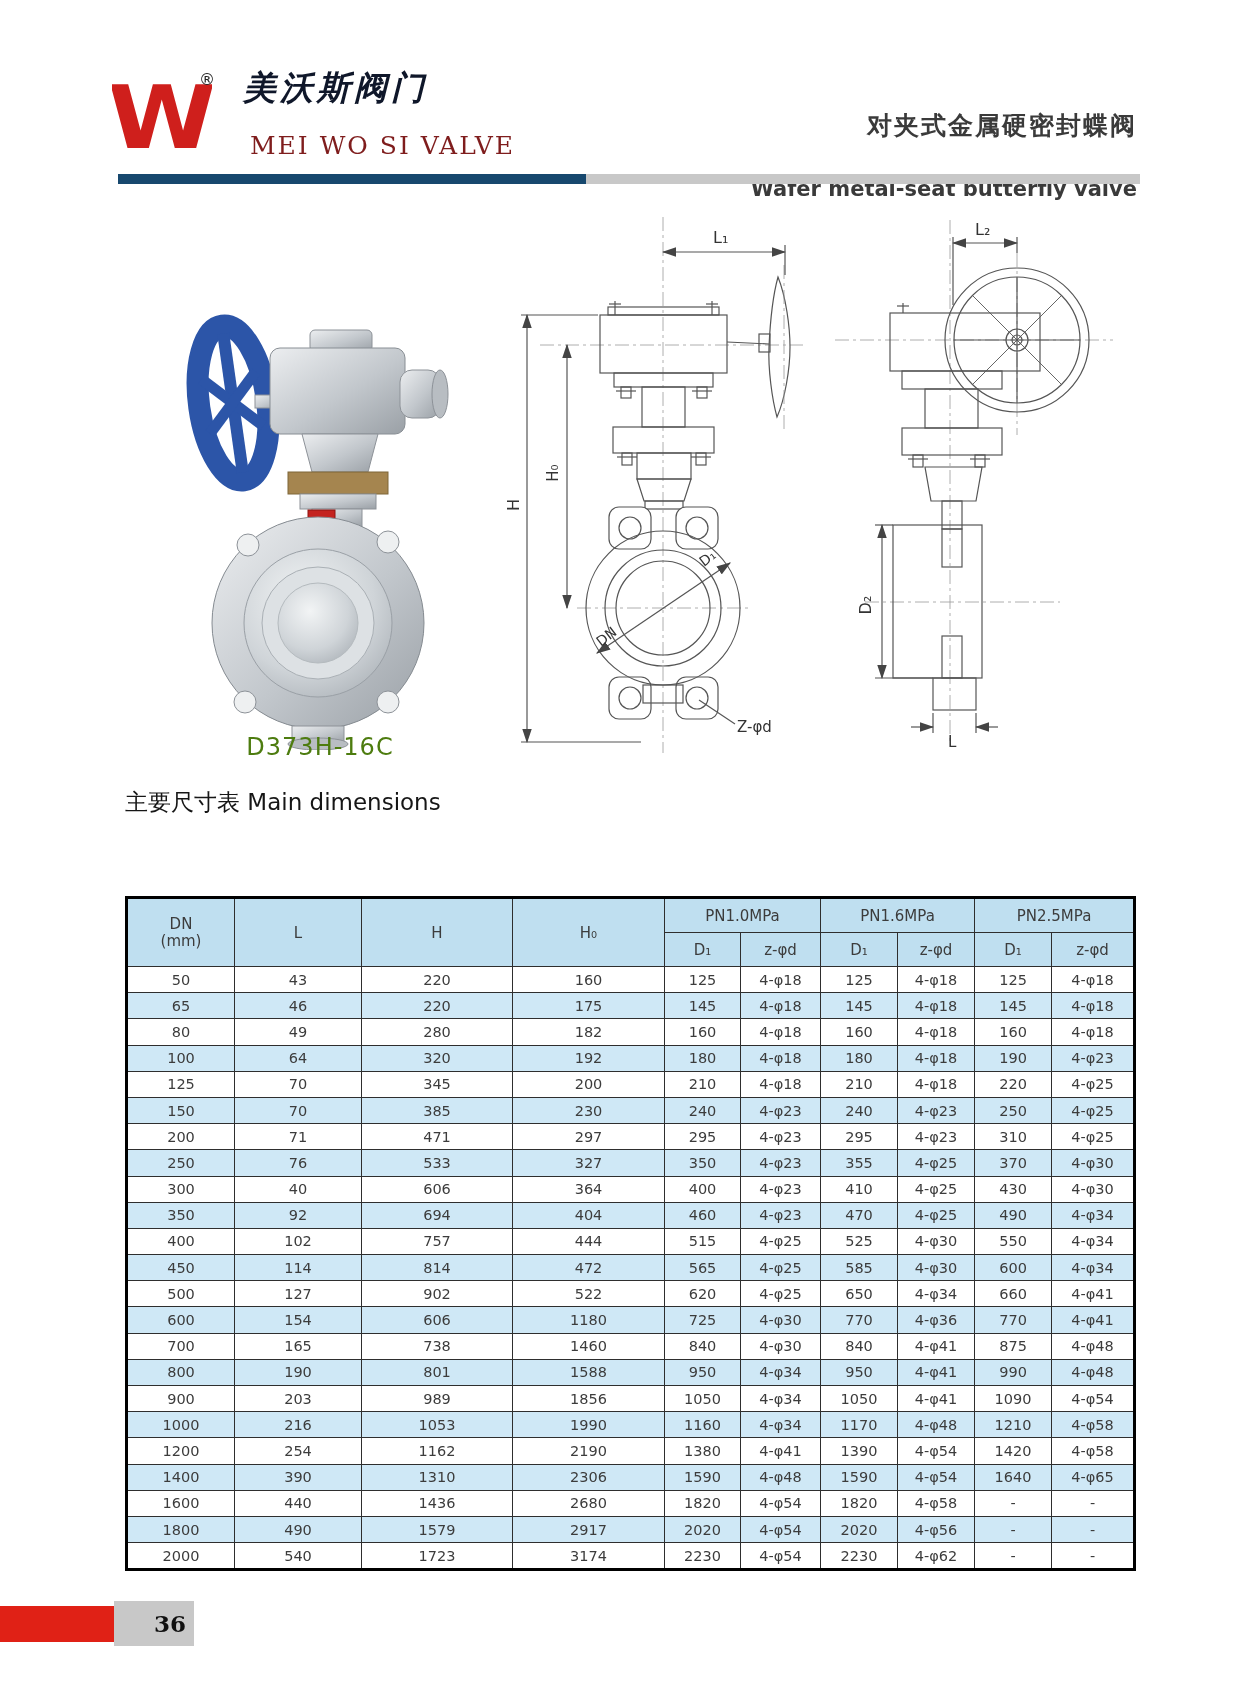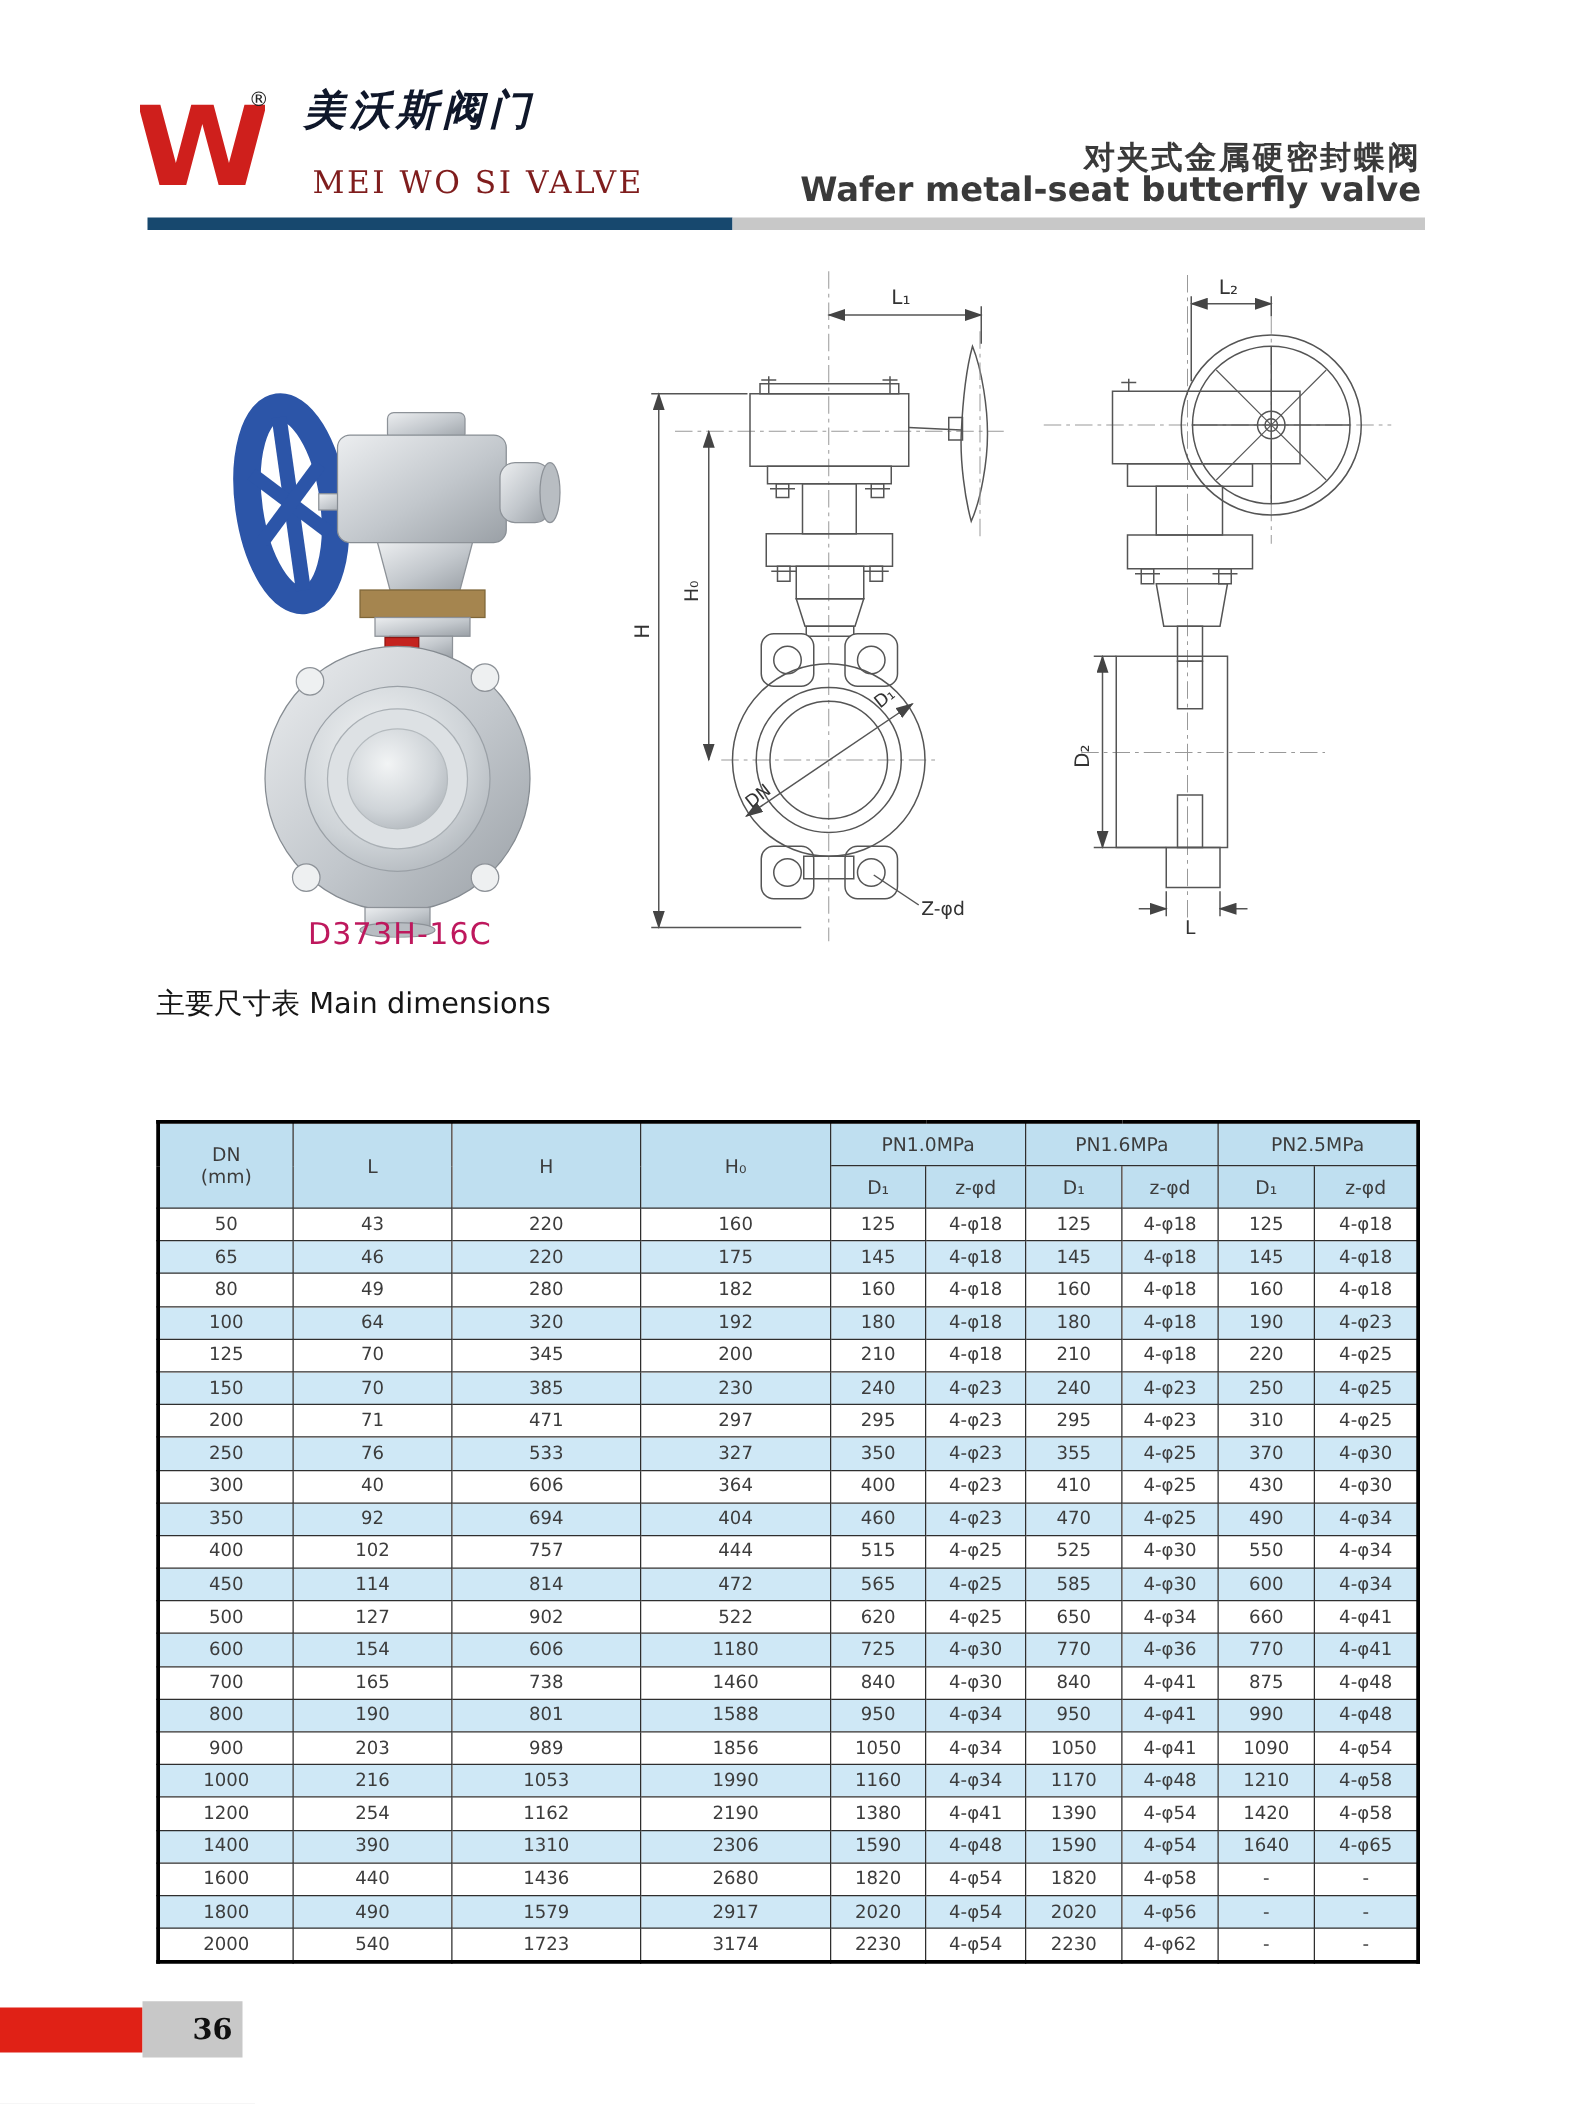--- a/index.html
+++ b/index.html
@@ -8,27 +8,27 @@
   .abs{position:absolute;}
 
   
   .logo-reg{position:absolute;left:199px;top:70px;font-size:16px;color:#222;}
   .brand-cn{position:absolute;left:243px;top:66px;font-size:33px;font-weight:bold;font-style:italic;
             color:#0f172a;font-family:"DejaVu Serif",serif;letter-spacing:4px;white-space:nowrap;}
   .brand-en{position:absolute;left:250px;top:131px;font-size:25px;color:#7f1d1d;
             font-family:"DejaVu Serif",serif;letter-spacing:2px;white-space:nowrap;}
   .prod-titles{position:absolute;left:560px;top:112px;width:577px;text-align:right;color:#3a3a3a;}
   .prod-cn{font-size:25px;font-weight:bold;letter-spacing:2px;line-height:28px;}
-  .prod-en{font-size:27px;font-weight:bold;line-height:26px;}
+  .prod-en{font-size:21px;font-weight:bold;line-height:26px;margin-top:36px;}
   .rule-navy{position:absolute;left:118px;top:174px;width:468px;height:10px;background:#17486e;}
   .rule-gray{position:absolute;left:586px;top:174px;width:554px;height:10px;background:#c8c8c8;}
 
   
   .model-caption{position:absolute;left:232px;top:733px;width:176px;text-align:center;
-                 font-size:24px;color:#be185d;letter-spacing:1px;}
+                 font-size:24px;color:#4d7c0f;letter-spacing:1px;}
   svg text{font-family:"DejaVu Sans",sans-serif;}
 
   
   .tbl-title{position:absolute;left:125px;top:787px;font-size:23px;color:#161616;white-space:nowrap;}
   .tbl-wrap{position:absolute;left:125px;top:896px;}
   .dim-table{border-collapse:collapse;table-layout:fixed;width:1008px;border:3px solid #000;}
   .dim-table th,.dim-table td{border:1px solid #2e2e2e;text-align:center;vertical-align:middle;
        padding:0;color:#3c3c3c;font-weight:normal;overflow:hidden;white-space:nowrap;}
   .dim-table thead th{background:#bfdff0;font-size:15px;height:33px;}
   .dim-table td{font-size:14.5px;height:25.2px;background:#fff;}

